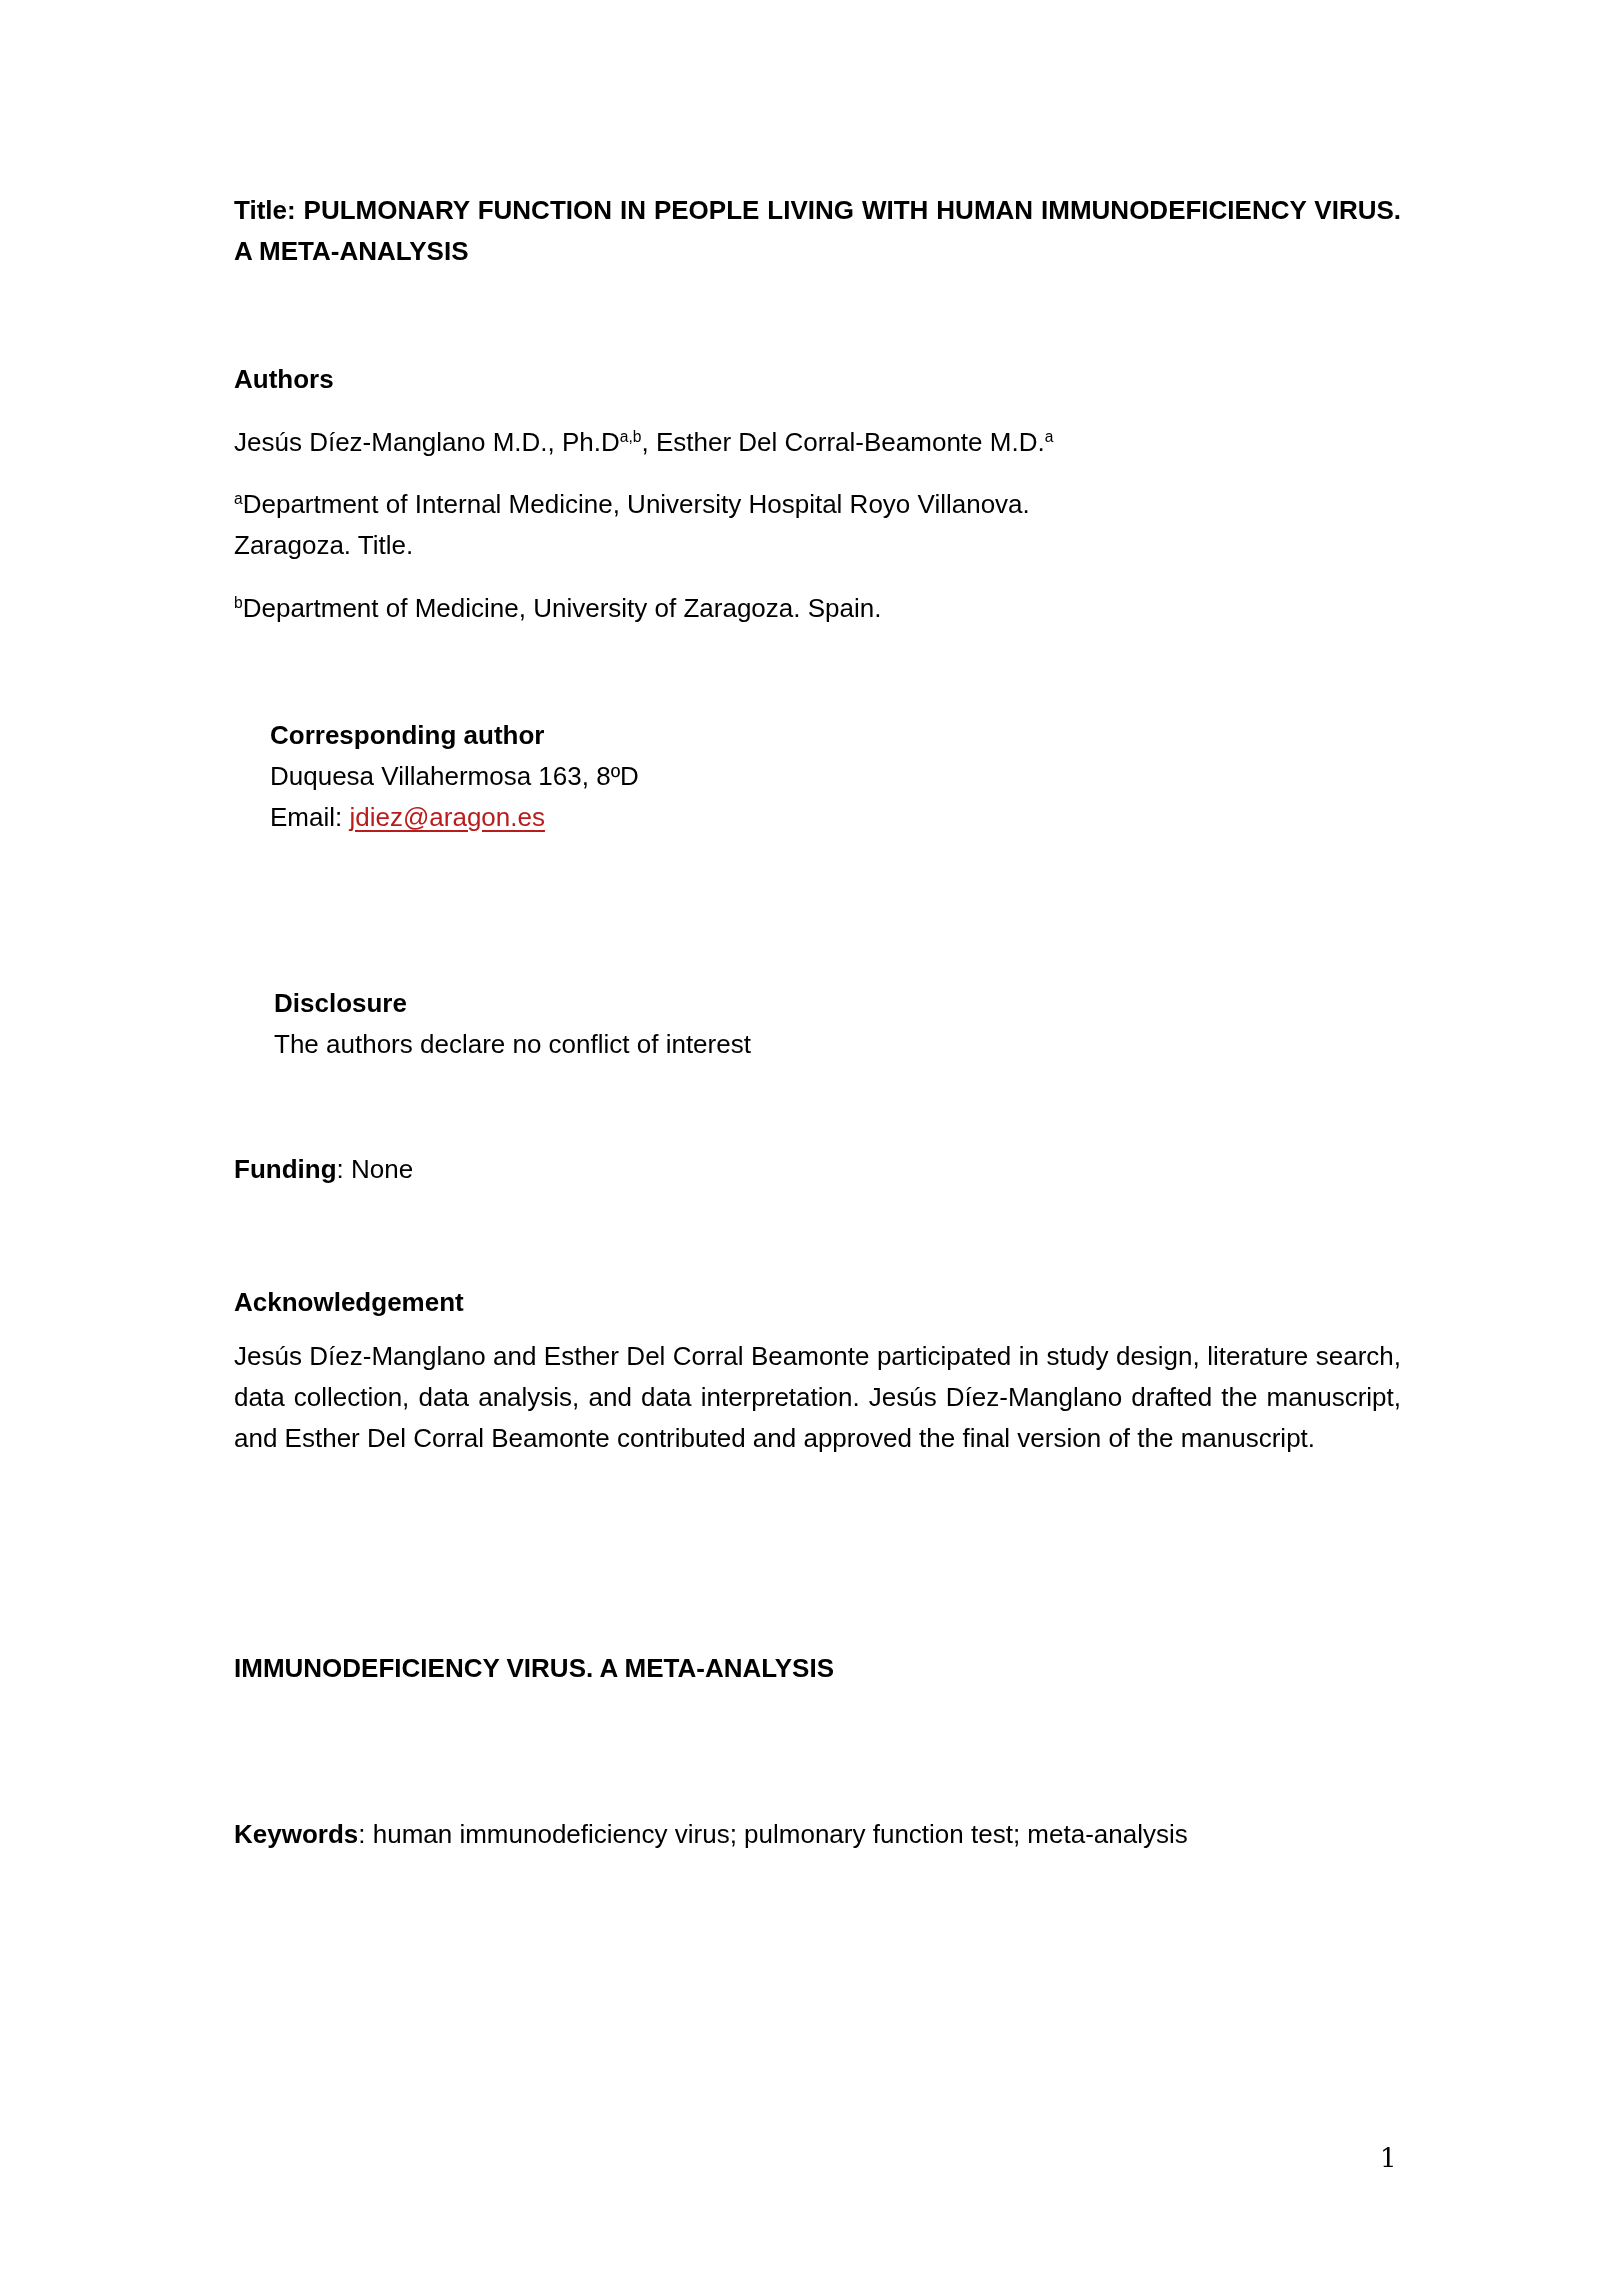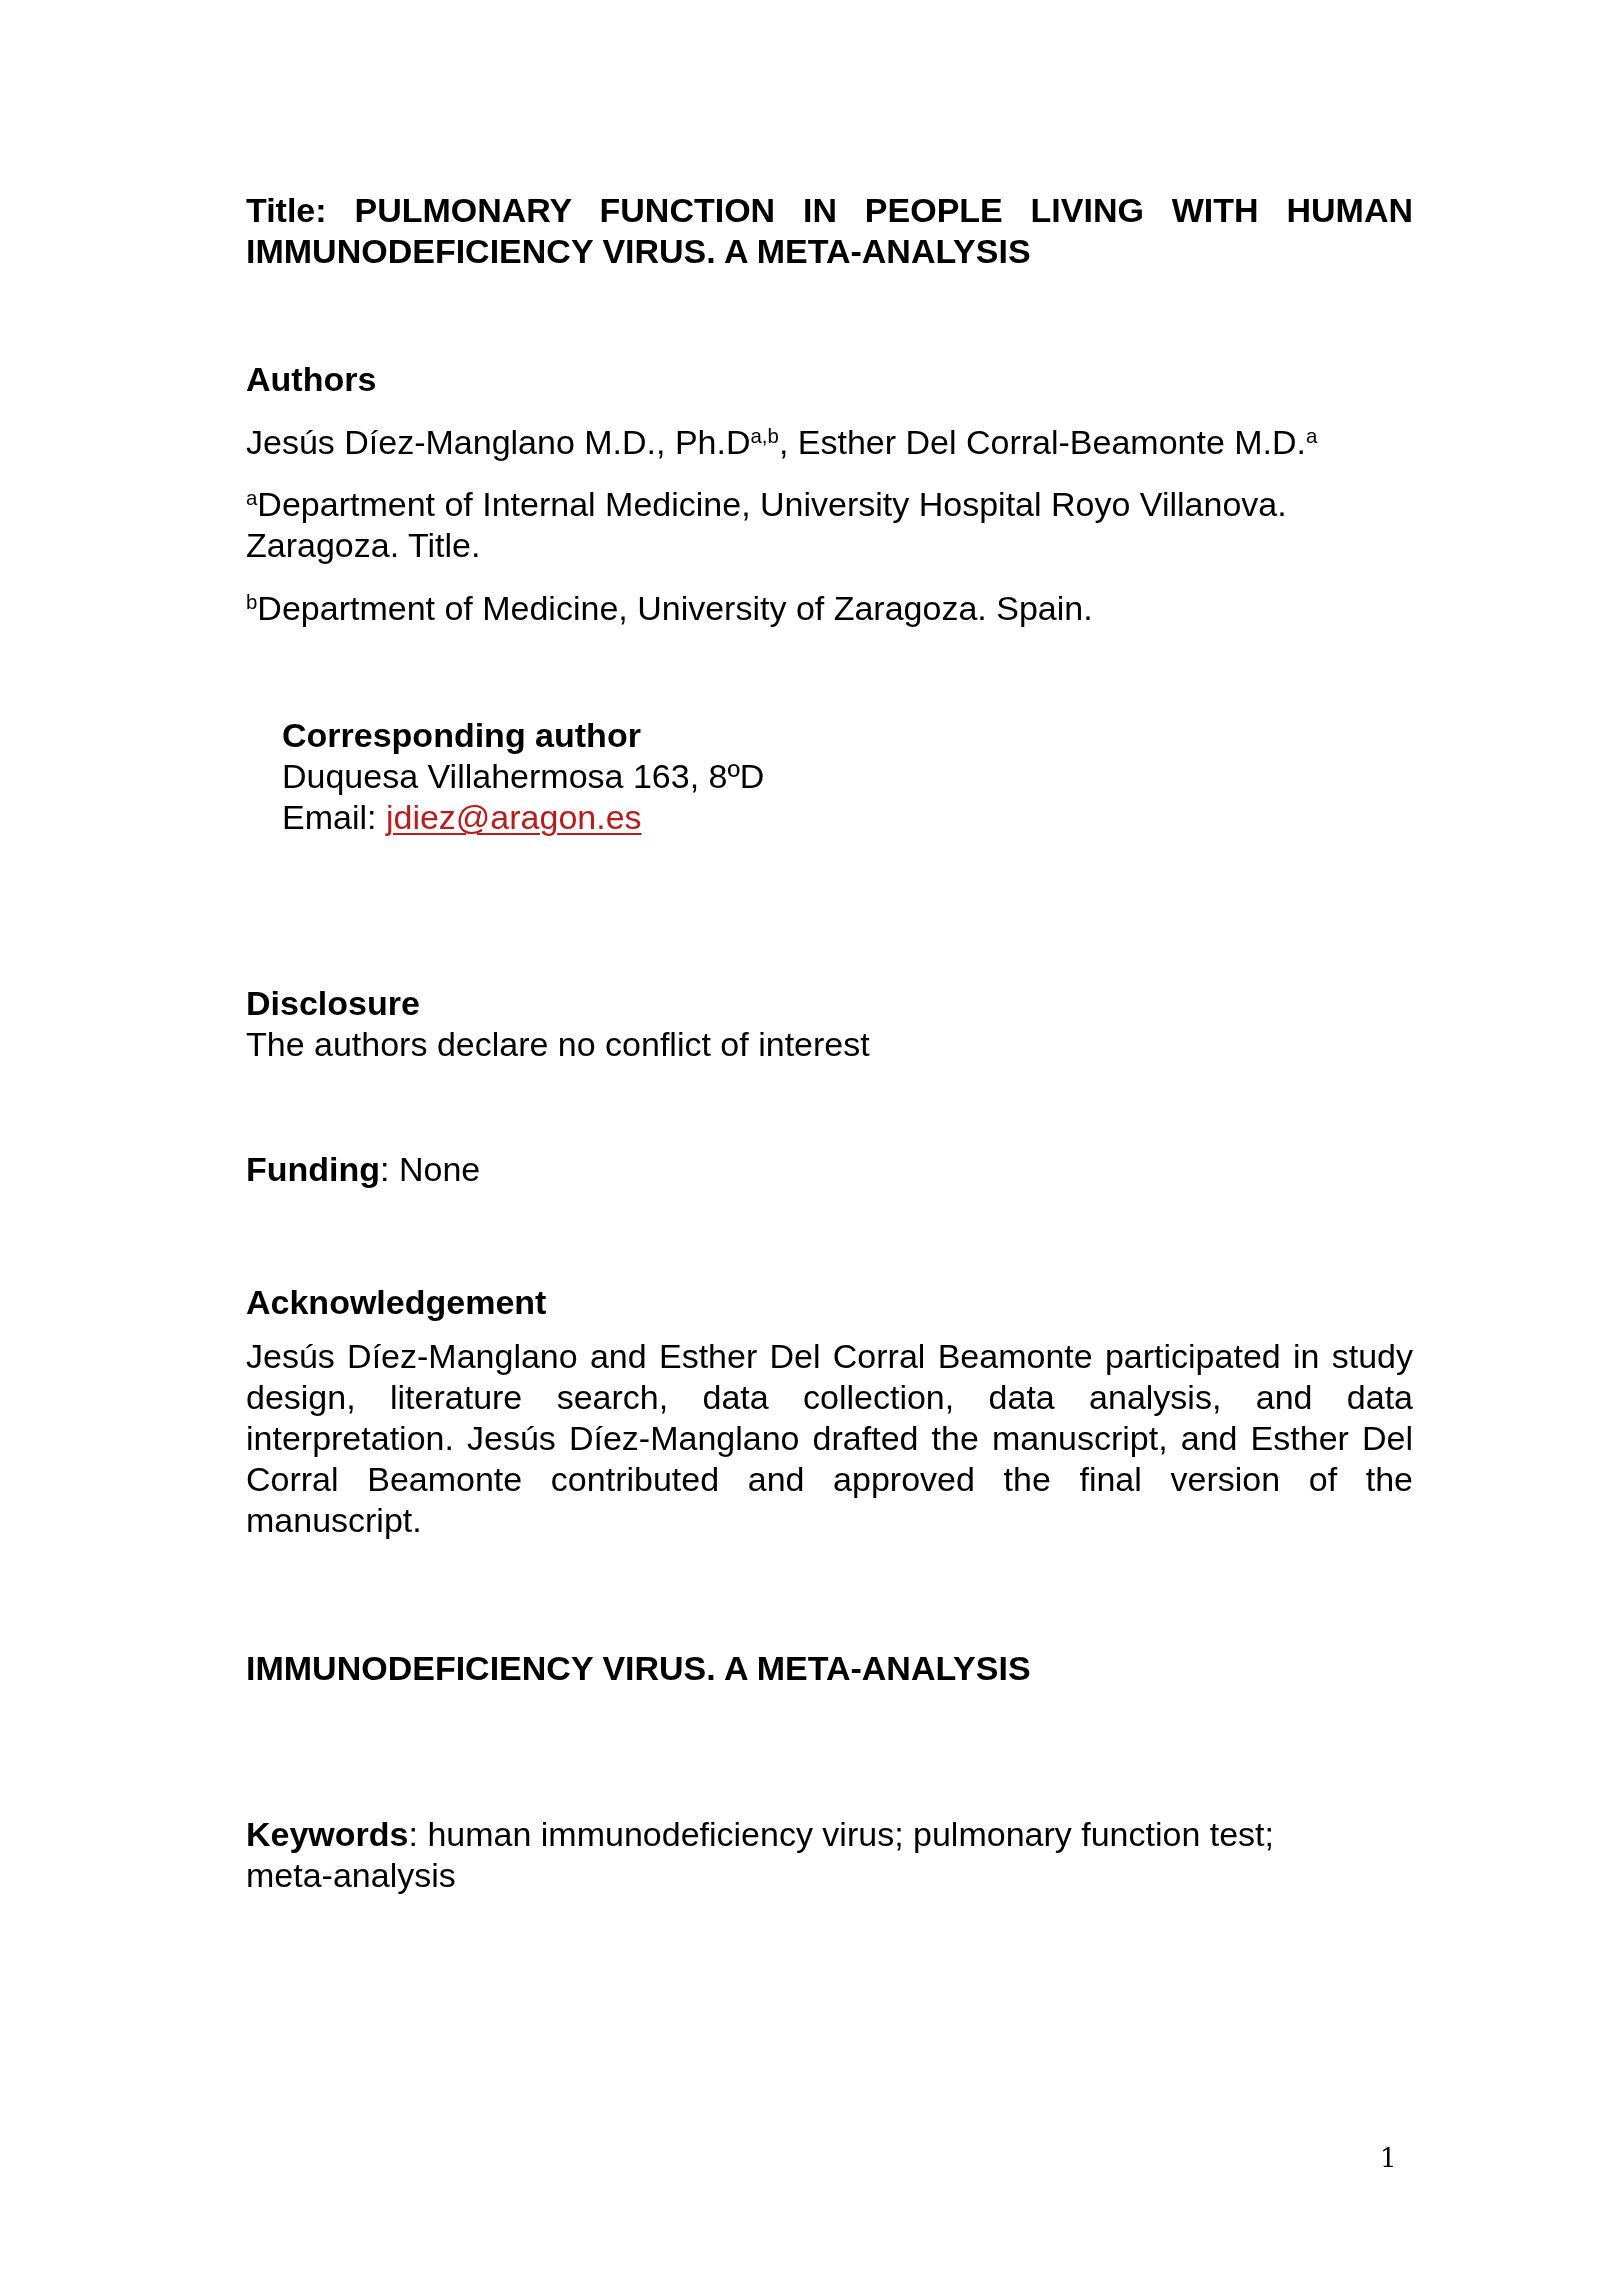--- a/index.html
+++ b/index.html
@@ -1,19 +1,19 @@
 <!DOCTYPE html>
 <html style="font-size:10.5px"><head>
 <meta charset="utf-8">
 <style>
   html, body { margin: 0; padding: 0; background: #ffffff; }
   body { width: 1623px; height: 2295px; position: relative; overflow: hidden;
          font-family: "Liberation Sans", sans-serif; color: #000; }
   .page { position: absolute; left: 234px; width: 1167px; top: 0; }
-  .blk { position: absolute; left: 12px; width: 1167px; font-size: 34px; line-height: 41px; }
+  .blk { position: absolute; left: 0; width: 1167px; font-size: 26px; line-height: 41px; }
   .b { font-weight: bold; }
   .just { text-align: justify; text-align-last: left; }
   .title-just { text-align: justify; text-align-last: left; }
   sup { font-size: 60%; line-height: 0; vertical-align: 0.55em; }
   a.email { color: #b91c1c; text-decoration: underline; text-decoration-thickness: 2px; text-underline-offset: 3.9px; }
   .pagenum { position: absolute; left: 1380px; top: 2142px; font-family: "DejaVu Serif", serif; font-size: 26px; line-height: 33px; }
   .line { display: block; }
 </style>
 </head>
 <body>
@@ -36,21 +36,21 @@
   <div class="blk" style="top:588px;">
     <sup>b</sup><span>Department of Medicine, University of Zaragoza. Spain.</span>
   </div>
 
   <div class="blk" style="top:715px;margin-left:36px;">
     <span class="line b">Corresponding author</span>
     <span class="line">Duquesa Villahermosa 163, 8ºD</span>
     <span class="line"><span>Email: </span><a class="email">jdiez@aragon.es</a></span>
   </div>
 
-  <div class="blk" style="top:983px;">
+  <div class="blk" style="top:983px;margin-left:40px;">
     <span class="line b">Disclosure</span>
     <span class="line">The authors declare no conflict of interest</span>
   </div>
 
   <div class="blk" style="top:1149px;">
     <span class="b">Funding</span><span>: None</span>
   </div>
 
   <div class="blk b" style="top:1273px;margin-top:9px;">Acknowledgement</div>
   <div class="blk just" style="top:1336px;">Jesús Díez-Manglano and Esther Del Corral Beamonte participated in study design, literature search, data collection, data analysis, and data interpretation. Jesús Díez-Manglano drafted the manuscript, and Esther Del Corral Beamonte contributed and approved the final version of the manuscript.</div>

